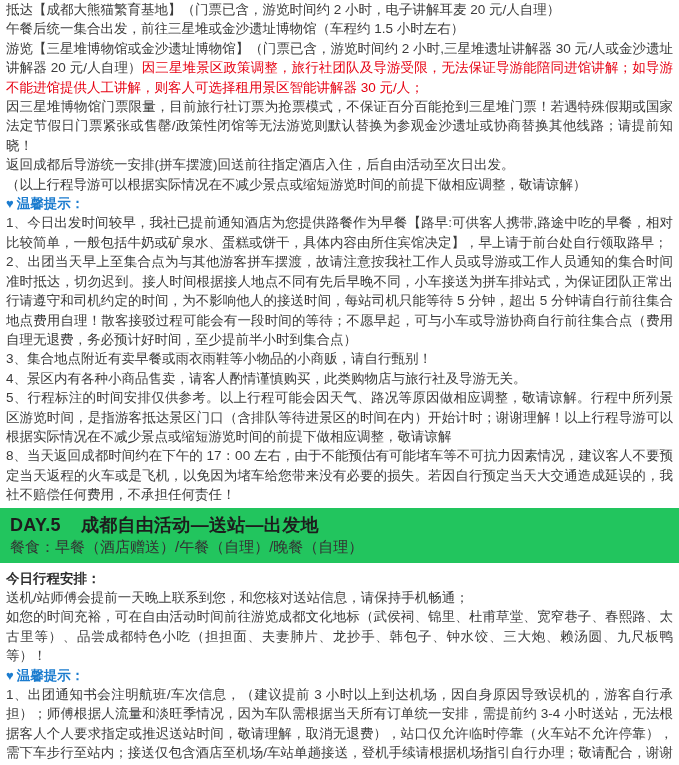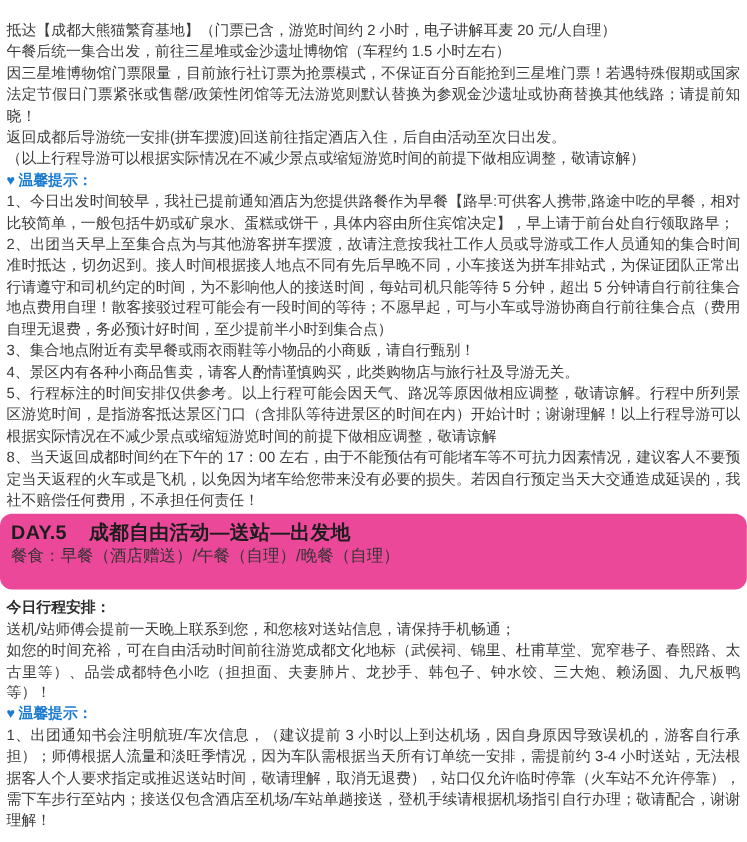--- a/index.html
+++ b/index.html
@@ -5,39 +5,38 @@
   * { margin: 0; padding: 0; box-sizing: border-box; }
   html, body { background: #ffffff; }
   body {
     width: 679px;
     height: 765px;
     overflow: hidden;
     font-family: "Liberation Sans", "DejaVu Sans", sans-serif;
   }
   .page { width: 679px; height: 765px; background: #ffffff; }
   .sec { padding: 0 6px; }
-  .sec-day4 { padding-top: 18px; }
+  .sec-day4 { padding-top: 0; }
   .sec-day5 { padding-top: 6px; }
   p.ln, p.tips-header, p.heading {
     font-size: 13.5px;
     line-height: 19.4px;
     color: #3b3b3b;
     text-align: justify;
   }
   .red  { color: #e60012; }
   .blue { color: #3e97d9; }
   p.tips-header { color: #1b7ccf; font-weight: bold; text-align: left; }
   .heart { color: #1b7ccf; margin-right: 3px; font-size: 13px; }
   .b { font-weight: bold; }
   p.heading { font-weight: bold; color: #2c2c2c; text-align: left; }
   .day-header {
-    background: #ec4899;
+    background: #22c55e;
     margin-top: 3px;
-    padding: 6px 10px 21px 10px;
-    border-radius: 11px;
+    padding: 6px 10px 7px 10px;
   }
   .day-title {
     font-size: 18px;
     font-weight: bold;
     color: #1d1d1d;
     line-height: 22px;
     letter-spacing: 0.3px;
   }
   .day-title .day-label { margin-right: 20px; }
   .day-meta {
@@ -51,20 +50,21 @@
   .day-meta .lodging { flex: 0 0 170px; }
 </style>
 </head>
 <body>
 
 <div class="page">
 
   <section class="sec sec-day4">
     <p class="ln">抵达【成都大熊猫繁育基地】（门票已含，游览时间约 2 小时，电子讲解耳麦 20 元/人自理）</p>
     <p class="ln">午餐后统一集合出发，前往三星堆或金沙遗址博物馆（车程约 1.5 小时左右）</p>
+    <p class="ln"><span>游览【三星堆博物馆或金沙遗址博物馆】（门票已含，游览时间约 2 小时,三星堆遗址讲解器 30 元/人或金沙遗址讲解器 20 元/人自理）</span><span class="red">因三星堆景区政策调整，旅行社团队及导游受限，无法保证导游能陪同进馆讲解；如导游不能进馆提供人工讲解，则客人可选择租用景区智能讲解器 30 元/人；</span></p>
     <p class="ln red">因三星堆博物馆门票限量，目前旅行社订票为抢票模式，不保证百分百能抢到三星堆门票！若遇特殊假期或国家法定节假日门票紧张或售罄/政策性闭馆等无法游览则默认替换为参观金沙遗址或协商替换其他线路；请提前知晓！</p>
     <p class="ln">返回成都后导游统一安排(拼车摆渡)回送前往指定酒店入住，后自由活动至次日出发。</p>
     <p class="ln">（以上行程导游可以根据实际情况在不减少景点或缩短游览时间的前提下做相应调整，敬请谅解）</p>
     <p class="tips-header"><span class="heart">♥</span><span>温馨提示：</span></p>
     <p class="ln blue">1、今日出发时间较早，我社已提前通知酒店为您提供路餐作为早餐【路早:可供客人携带,路途中吃的早餐，相对比较简单，一般包括牛奶或矿泉水、蛋糕或饼干，具体内容由所住宾馆决定】，早上请于前台处自行领取路早；</p>
     <p class="ln blue">2、出团当天早上至集合点为与其他游客拼车摆渡，故请注意按我社工作人员或导游或工作人员通知的集合时间准时抵达，切勿迟到。接人时间根据接人地点不同有先后早晚不同，小车接送为拼车排站式，为保证团队正常出行请遵守和司机约定的时间，为不影响他人的接送时间，每站司机只能等待 5 分钟，超出 5 分钟请自行前往集合地点费用自理！散客接驳过程可能会有一段时间的等待；不愿早起，可与小车或导游协商自行前往集合点（费用自理无退费，务必预计好时间，至少提前半小时到集合点）</p>
     <p class="ln blue">3、集合地点附近有卖早餐或雨衣雨鞋等小物品的小商贩，请自行甄别！</p>
     <p class="ln blue">4、景区内有各种小商品售卖，请客人酌情谨慎购买，此类购物店与旅行社及导游无关。</p>
     <p class="ln blue">5、行程标注的时间安排仅供参考。以上行程可能会因天气、路况等原因做相应调整，敬请谅解。行程中所列景区游览时间，是指游客抵达景区门口（含排队等待进景区的时间在内）开始计时；谢谢理解！以上行程导游可以根据实际情况在不减少景点或缩短游览时间的前提下做相应调整，敬请谅解</p>
     <p class="ln blue">8、当天返回成都时间约在下午的 17：00 左右，由于不能预估有可能堵车等不可抗力因素情况，建议客人不要预定当天返程的火车或是飞机，以免因为堵车给您带来没有必要的损失。若因自行预定当天大交通造成延误的，我社不赔偿任何费用，不承担任何责任！</p>

